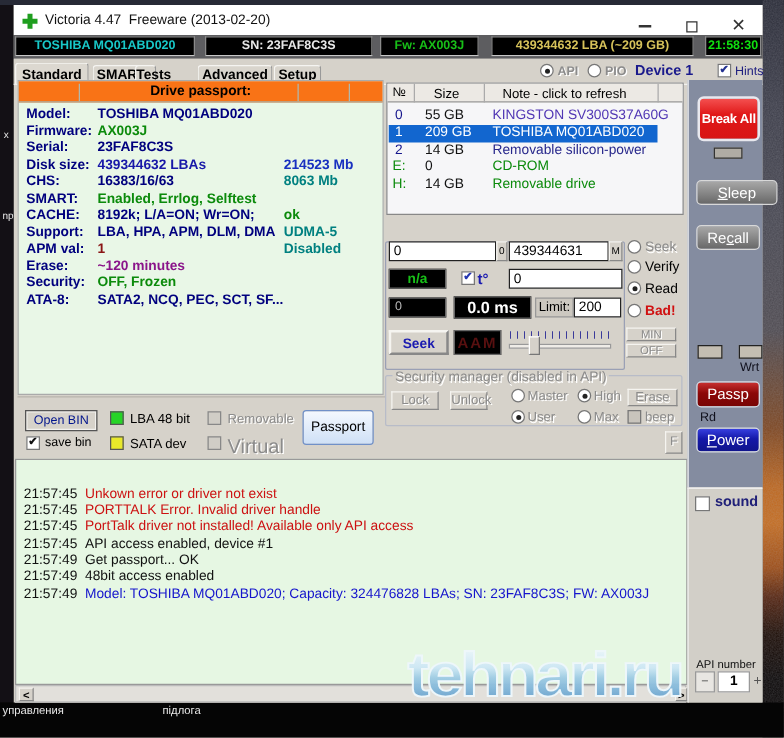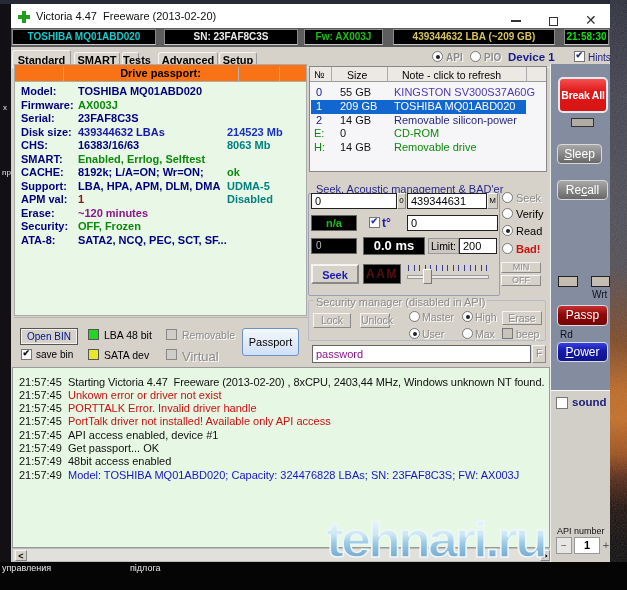--- a/index.html
+++ b/index.html
@@ -86,21 +86,21 @@
       <div class="seg" style="left:1px;   width:144px; color:#18c8c8;">TOSHIBA MQ01ABD020</div>
       <div class="seg" style="left:153px; width:134px; color:#e8e8e8;">SN: 23FAF8C3S</div>
       <div class="seg" style="left:293px; width:79px;  color:#18c018;">Fw: AX003J</div>
       <div class="seg" style="left:382px; width:162px; color:#d6c25a;">439344632 LBA (~209 GB)</div>
       <div class="seg" style="left:553px; width:45px;  color:#10e010; font-size:10px; letter-spacing:0;">21:58:30</div>
     </div>
 
     <div class="abs" id="tabrow">
       <div class="tab tabsel" style="left:1px; width:59px; line-height:18px;">Standard</div>
       <div class="tab" style="left:63px;  width:46px; line-height:15px;">SMART</div>
-      <div class="tab" style="left:111px; width:17px; line-height:15px;">Tests</div>
+      <div class="tab" style="left:97px; width:17px; line-height:15px;">Tests</div>
       <div class="tab" style="left:147px; width:60px; line-height:15px;">Advanced</div>
       <div class="tab" style="left:208px; width:38px; line-height:15px;">Setup</div>
       <div class="radio on" style="left:421px; top:4px;"></div>
       <div class="abs gray" style="left:435px; top:5px; font-size:10px; font-weight:bold;">API</div>
       <div class="radio" style="left:459px; top:4px;"></div>
       <div class="abs gray" style="left:473px; top:5px; font-size:10px; font-weight:bold;">PIO</div>
       <div class="abs" style="left:497px; top:4px; font-size:11.5px; font-weight:bold; color:#1a1a8c;">Device 1</div>
       <div class="check" style="left:563px; top:4px;">
           <span style="position:absolute;left:0.5px;top:-2px;color:#223090;font-size:9px;font-weight:bold;">✔</span>
         </div>
@@ -133,21 +133,21 @@
           <span style="position:absolute;left:0.5px;top:-2px;color:#111;font-size:9px;font-weight:bold;">✔</span>
         </div>
       <div class="abs" style="left:22px; top:31px; font-size:10px;">save bin</div>
       <div class="abs" style="left:74px; top:11px; width:11px; height:11px; background:#26d426; border:1px solid #555;"></div>
       <div class="abs" style="left:90px; top:11px; font-size:10.5px;">LBA 48 bit</div>
       <div class="abs" style="left:74px; top:31px; width:11px; height:11px; background:#e8e82a; border:1px solid #555;"></div>
       <div class="abs" style="left:90px; top:31px; font-size:10.5px;">SATA dev</div>
       <div class="abs" style="left:152px; top:11px; width:11px; height:11px; background:#d0cdc6; border:1px solid #888;"></div>
       <div class="abs gray" style="left:168px; top:11px; font-size:10.5px;">Removable</div>
       <div class="abs" style="left:152px; top:31px; width:11px; height:11px; background:#d0cdc6; border:1px solid #888;"></div>
-      <div class="abs gray" style="left:168px; top:31px; font-size:13px;">Virtual</div>
+      <div class="abs gray" style="left:168px; top:31px; font-size:16px;">Virtual</div>
       <div class="abs" style="left:228px; top:10px; width:57px; height:28px; background:linear-gradient(180deg,#f4f8fe,#cfe0f6); border:1px solid #7090c8; border-radius:3px; font-size:11px; text-align:center; line-height:26px;">Passport</div>
     </div>
 
     <div class="abs" style="left:298px; top:62px; width:238px; height:106px; background:#f6f6f8; border:1px solid #888;">
       <div class="abs" style="left:0; top:0; width:236px; height:15px; background:#ece9e4; border-bottom:1px solid #999;"></div>
       <div class="abs" style="left:21px; top:0; width:1px; height:15px; background:#aaa;"></div>
       <div class="abs" style="left:77px; top:0; width:1px; height:15px; background:#aaa;"></div>
       <div class="abs" style="left:216px; top:0; width:1px; height:15px; background:#aaa;"></div>
       <div class="abs" style="left:4px; top:2px; font-size:10px;">№</div>
       <div class="abs" style="left:37px; top:2px; font-size:10.5px;">Size</div>
@@ -164,21 +164,20 @@
       <div class="abs" style="left:84px; top:46.5px; font-size:11px; color:#28288c;">Removable silicon-power</div>
       <div class="abs" style="left:4px;  top:60px; font-size:11px; color:#0b8a0b;">E:</div>
       <div class="abs" style="left:30px; top:60px; font-size:11px; color:#111;">0</div>
       <div class="abs" style="left:84px; top:60px; font-size:11px; color:#0b8a0b;">CD-ROM</div>
       <div class="abs" style="left:4px;  top:73.5px; font-size:11px; color:#0b8a0b;">H:</div>
       <div class="abs" style="left:30px; top:73.5px; font-size:11px; color:#111;">14 GB</div>
       <div class="abs" style="left:84px; top:73.5px; font-size:11px; color:#0b8a0b;">Removable drive</div>
     </div>
 
     <div class="abs gbox" style="left:297px; top:189px; width:192px; height:103px;"></div>
-    <div class="abs" style="left:303px; top:179px; width:180px; font-size:11px; color:#28288c; background:#d6d2ca; padding:0 2px; white-space:nowrap;">Seek, Acoustic management &amp; BAD'er</div>
     <div class="inp" style="left:300px; top:189px; width:86px; height:16px; line-height:14px;">0</div>
     <div class="btn" style="left:386px; top:189px; width:9px; height:16px; font-size:8px; line-height:14px;">0</div>
     <div class="inp" style="left:396px; top:189px; width:80px; height:16px; line-height:14px;">439344631</div>
     <div class="btn" style="left:476px; top:189px; width:11px; height:16px; font-size:8px; line-height:14px;">M</div>
     <div class="blackbox" style="left:300px; top:211px; width:46px; height:16px; color:#18c018; font-size:11px; font-weight:bold; line-height:14px;">n/a</div>
     <div class="check" style="left:358px; top:213px;">
         <span style="position:absolute;left:0.5px;top:-2px;color:#2436b0;font-size:9px;font-weight:bold;">✔</span>
       </div>
     <div class="abs" style="left:371px; top:212px; font-size:12px; font-weight:bold; color:#1a1ab0;">t°</div>
     <div class="inp" style="left:396px; top:211px; width:91px; height:16px; line-height:14px;">0</div>
@@ -213,43 +212,41 @@
     <div class="radio on" style="left:451px; top:307px;"></div>
     <div class="abs gray" style="left:464px; top:307px; font-size:10.5px;">High</div>
     <div class="btn gray" style="left:491px; top:307px; width:40px; height:14px; line-height:12px; font-size:10.5px;">Erase</div>
     <div class="radio on" style="left:398px; top:324px;"></div>
     <div class="abs gray" style="left:411px; top:324px; font-size:10.5px;">User</div>
     <div class="radio" style="left:451px; top:324px;"></div>
     <div class="abs gray" style="left:464px; top:324px; font-size:10.5px;">Max</div>
     <div class="check" style="left:491px; top:324px; background:#c8c4bc;"></div>
     <div class="abs gray" style="left:505px; top:324px; font-size:10.5px;">beep</div>
 
-    <div class="inp" style="left:301px; top:341px; width:219px; height:18px; line-height:16px; color:#8a158a; border-color:#666;">password</div>
     <div class="btn gray" style="left:521px; top:341px; width:14px; height:18px; line-height:16px; font-size:10px;">F</div>
 
     <div class="abs" id="log">
-      <div class="logline" style="top:7.5px;"><span class="lts">21:57:45</span><span style="color:#111; letter-spacing:-0.1px;">Starting Victoria 4.47&nbsp; Freeware (2013-02-20) , 8xCPU, 2403,44 MHz, Windows unknown NT found.</span></div>
       <div class="logline" style="top:20.5px;"><span class="lts">21:57:45</span><span style="color:#cc1111;margin-top:16px;">Unkown error or driver not exist</span></div>
       <div class="logline" style="top:34px;"><span class="lts">21:57:45</span><span style="color:#cc1111;">PORTTALK Error. Invalid driver handle</span></div>
       <div class="logline" style="top:47px;"><span class="lts">21:57:45</span><span style="color:#cc1111;">PortTalk driver not installed! Available only API access</span></div>
       <div class="logline" style="top:60.5px;"><span class="lts">21:57:45</span><span style="color:#111;">API access enabled, device #1</span></div>
       <div class="logline" style="top:74px;"><span class="lts">21:57:49</span><span style="color:#111;">Get passport... OK</span></div>
       <div class="logline" style="top:87px;"><span class="lts">21:57:49</span><span style="color:#111;">48bit access enabled</span></div>
       <div class="logline" style="top:100.5px;"><span class="lts">21:57:49</span><span style="color:#1515cc;">Model: TOSHIBA MQ01ABD020; Capacity: 324476828 LBAs; SN: 23FAF8C3S; FW: AX003J</span></div>
     </div>
 
     <div class="abs" style="left:1px; top:544px; width:537px; height:14px; background:#e2e0db; border:1px solid #bbb;">
       <div class="btn" style="left:2px; top:1px; width:12px; height:11px; font-size:9px; line-height:11px; font-weight:bold;">&lt;</div>
       <div class="btn" style="left:527px; top:1px; width:10px; height:11px; font-size:9px; line-height:11px; font-weight:bold;">&gt;</div>
     </div>
 
     <div class="abs" style="left:539px; top:60px; width:60px; height:326px; background:#848ca0; border-left:1px solid #eef0f2;">
       <div class="abs" style="left:7px; top:13px; width:50px; height:36px; background:linear-gradient(180deg,#f45050,#e01818 40%,#d81414); border:2px solid #e8e8ee; border-radius:5px; color:#fff; font-weight:bold; font-size:10.5px; text-align:center; line-height:32px; white-space:nowrap; letter-spacing:-0.2px;">Break All</div>
       <div class="abs" style="left:20px; top:54px; width:23px; height:9px; background:#b0aca4; border:1px solid #333;"></div>
-      <div class="abs" style="left:6px; top:80px; width:45px; height:20px; background:linear-gradient(180deg,#a8a8a8,#686868); border:1px solid #d8d8d8; border-radius:4px; color:#fff; font-size:12px; text-align:center; line-height:19px;"><u>S</u>leep</div>
+      <div class="abs" style="left:6px; top:80px; width:65px; height:20px; background:linear-gradient(180deg,#a8a8a8,#686868); border:1px solid #d8d8d8; border-radius:4px; color:#fff; font-size:12px; text-align:center; line-height:19px;"><u>S</u>leep</div>
       <div class="abs" style="left:6px; top:116px; width:51px; height:20px; background:linear-gradient(180deg,#a8a8a8,#686868); border:1px solid #d8d8d8; border-radius:4px; color:#fff; font-size:12px; text-align:center; line-height:19px;">Re<u>c</u>all</div>
       <div class="abs" style="left:7px; top:212px; width:20px; height:11px; background:#c4beb2; border:1px solid #222;"></div>
       <div class="abs" style="left:40px; top:212px; width:19px; height:11px; background:#c4beb2; border:1px solid #222;"></div>
       <div class="abs" style="left:9px; top:225px; font-size:10px; color:#10101c;margin-top:40px;">Rd</div>
       <div class="abs" style="left:41px; top:225px; font-size:10px; color:#10101c;">Wrt</div>
       <div class="abs" style="left:6px; top:241px; width:51px; height:21px; background:linear-gradient(180deg,#c83030,#8c0808 45%,#780404); border:1px solid #d8dce4; border-radius:4px; color:#fff; font-size:12px; text-align:center; line-height:19px;">Passp</div>
       <div class="abs" style="left:6px; top:278px; width:51px; height:20px; background:linear-gradient(180deg,#3840e0,#1418a8 45%,#10148c); border:1px solid #d8dce4; border-radius:4px; color:#fff; font-size:12px; text-align:center; line-height:18px;"><u>P</u>ower</div>
     </div>
 
     <div class="abs" style="left:539px; top:386px; width:60px; height:172px; background:#d2cfc8; border-left:1px solid #eee; border-top:1px solid #f8f8f8;">

